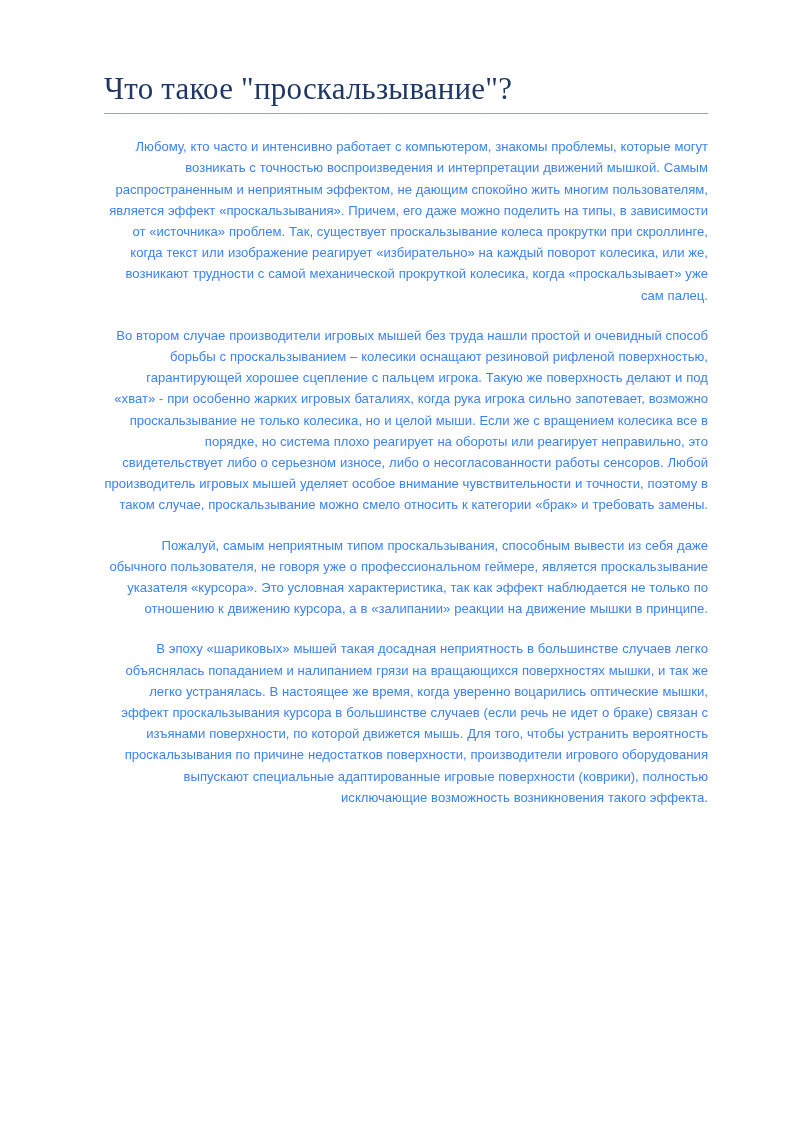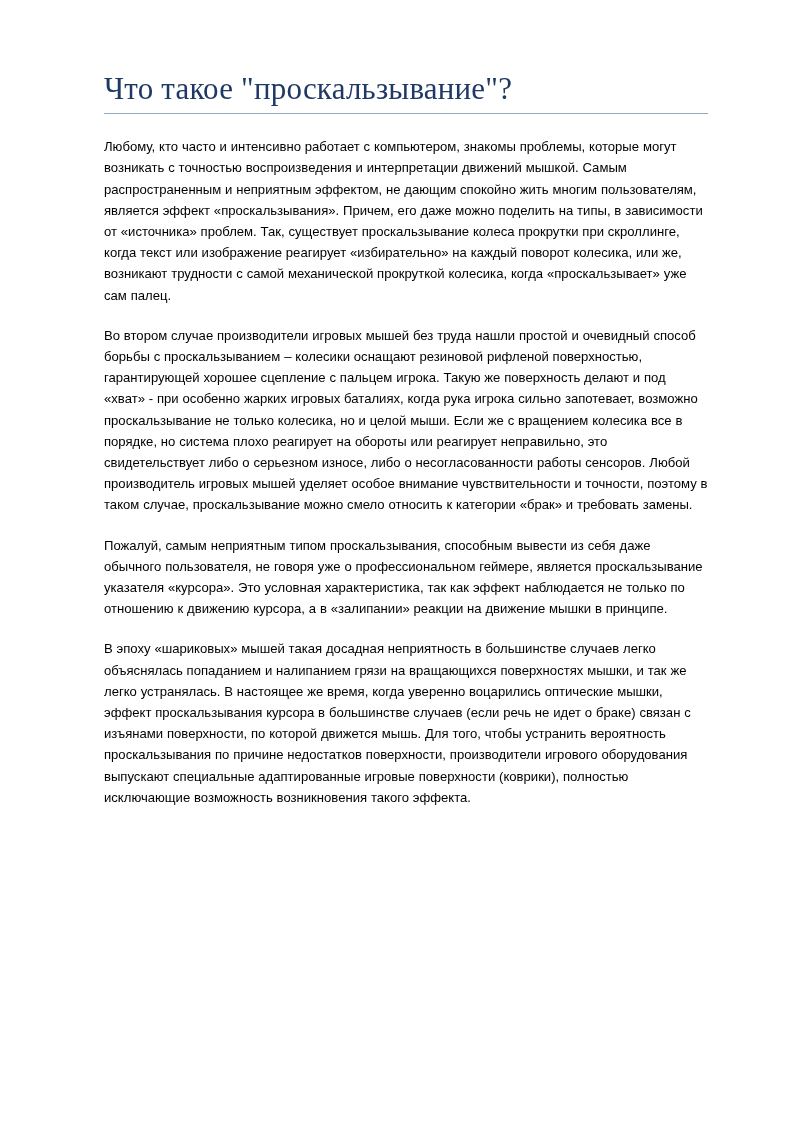--- a/index.html
+++ b/index.html
@@ -32,23 +32,23 @@
   }
   .title-rule {
     border: none;
     border-top: 1px solid #8EA9C1;
     margin: 0 0 22px 0;
     height: 0;
   }
   .para {
     font-size: 13.1px;
     line-height: 1.62;
-    color: #000000;
+    color: #3b82f6;
     margin: 0 0 19px 0;
-    text-align: left;
+    text-align: right;
     word-spacing: 0.2px;
   }
   .para:last-child {
     margin-bottom: 0;
   }
 </style>
 </head>
 <body>
 
 <div class="page">

